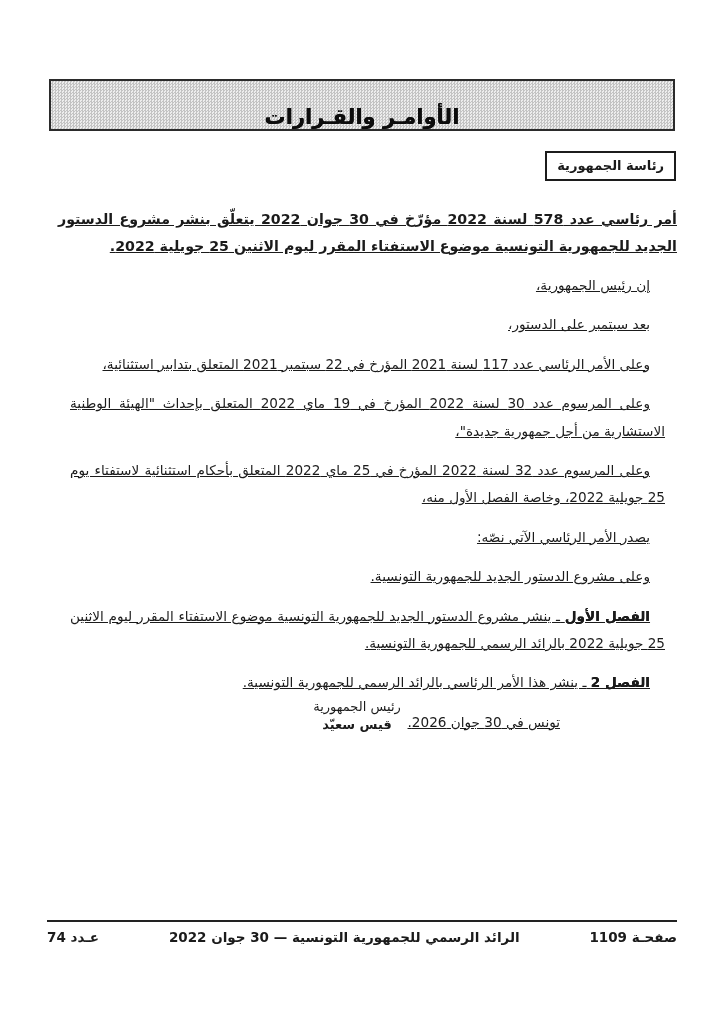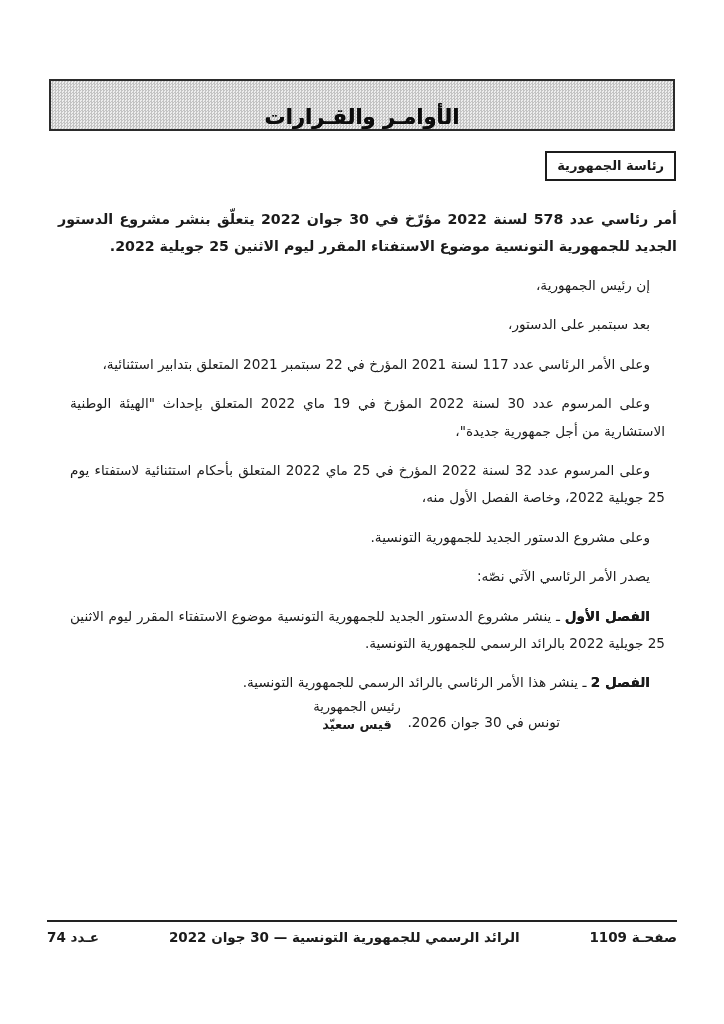--- a/index.html
+++ b/index.html
@@ -46,20 +46,21 @@
     background: #fff;
   }
 
   
   .content {
     position: absolute;
     top: 206px; right: 47px; left: 58px;
     font-size: 13.6px;
     text-align: justify;
     text-justify: inter-word;
+    text-decoration: underline;
   }
   .content p { margin: 12px; line-height: 27.4px; }
   .decree-title {
     font-weight: bold;
     font-size: 14.2px;
     margin: 0 0 9px 0 !important;
     line-height: 27px !important;
   }
   .preamble p, .article { text-indent: 15px; }
   .article-label { font-weight: bold; text-shadow: 0 0 0.4px #000; }
@@ -110,22 +111,22 @@
   <div class="content">
 
     <p class="decree-title">أمر رئاسي عدد 578 لسنة 2022 مؤرّخ في 30 جوان 2022 يتعلّق بنشر مشروع الدستور الجديد للجمهورية التونسية موضوع الاستفتاء المقرر ليوم الاثنين 25 جويلية 2022.</p>
 
     <div class="preamble">
       <p>إن رئيس الجمهورية،</p>
       <p>بعد سبتمبر على الدستور،</p>
       <p>وعلى الأمر الرئاسي عدد 117 لسنة 2021 المؤرخ في 22 سبتمبر 2021 المتعلق بتدابير استثنائية،</p>
       <p>وعلى المرسوم عدد 30 لسنة 2022 المؤرخ في 19 ماي 2022 المتعلق بإحداث "الهيئة الوطنية الاستشارية من أجل جمهورية جديدة"،</p>
       <p>وعلى المرسوم عدد 32 لسنة 2022 المؤرخ في 25 ماي 2022 المتعلق بأحكام استثنائية لاستفتاء يوم 25 جويلية 2022، وخاصة الفصل الأول منه،</p>
+      <p>يصدر الأمر الرئاسي الآتي نصّه:</p>
       <p>وعلى مشروع الدستور الجديد للجمهورية التونسية.</p>
-      <p>يصدر الأمر الرئاسي الآتي نصّه:</p>
     </div>
 
     <p class="article"><span class="article-label">الفصل الأول</span> <span>ـ ينشر مشروع الدستور الجديد للجمهورية التونسية موضوع الاستفتاء المقرر ليوم الاثنين 25 جويلية 2022 بالرائد الرسمي للجمهورية التونسية.</span></p>
 
     <p class="article"><span class="article-label">الفصل 2</span> <span>ـ ينشر هذا الأمر الرئاسي بالرائد الرسمي للجمهورية التونسية.</span></p>
 
     <p class="date-line">تونس في 30 جوان 2026.</p>
 
   </div>
 

